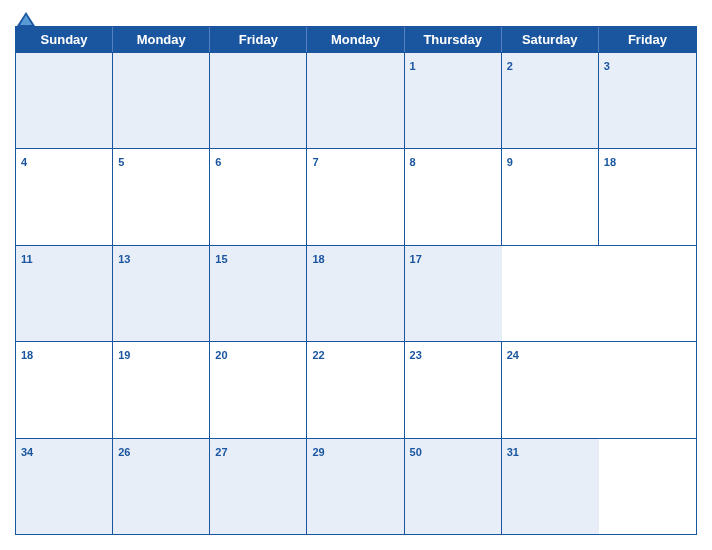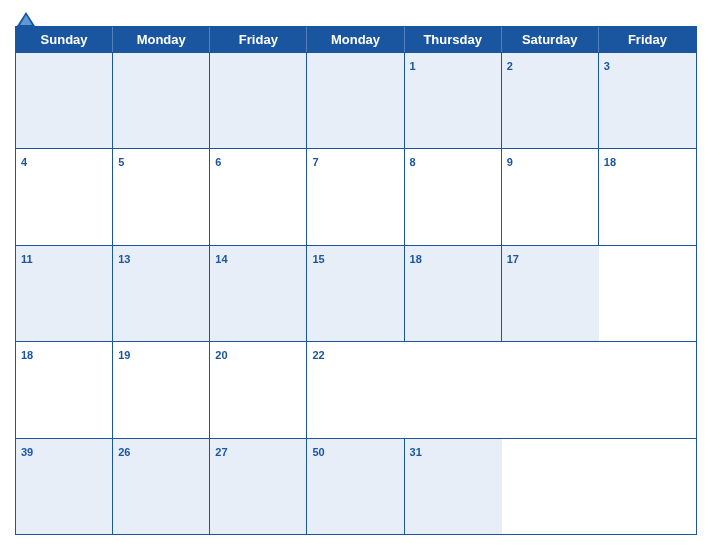--- a/index.html
+++ b/index.html
@@ -170,33 +170,35 @@
           <div class="day-cell"><span class="day-number">5</span></div>
           <div class="day-cell"><span class="day-number">6</span></div>
           <div class="day-cell"><span class="day-number">7</span></div>
           <div class="day-cell"><span class="day-number">8</span></div>
           <div class="day-cell"><span class="day-number">9</span></div>
           <div class="day-cell"><span class="day-number">18</span></div>
         </div>
         <div class="week-row">
           <div class="day-cell"><span class="day-number">11</span></div>
           <div class="day-cell"><span class="day-number">13</span></div>
-          <div class="day-cell"><span class="day-number">14</span></div>
           <div class="day-cell"><span class="day-number">15</span></div>
           <div class="day-cell"><span class="day-number">18</span></div>
           <div class="day-cell"><span class="day-number">17</span></div>
         </div>
         <div class="week-row">
           <div class="day-cell"><span class="day-number">18</span></div>
           <div class="day-cell"><span class="day-number">19</span></div>
           <div class="day-cell"><span class="day-number">20</span></div>
           <div class="day-cell"><span class="day-number">22</span></div>
-        </div>
-        <div class="week-row">
-          <div class="day-cell"><span class="day-number">39</span></div>
+          <div class="day-cell"><span class="day-number">23</span></div>
+          <div class="day-cell"><span class="day-number">24</span></div>
+        </div>
+        <div class="week-row">
+          <div class="day-cell"><span class="day-number">34</span></div>
           <div class="day-cell"><span class="day-number">26</span></div>
           <div class="day-cell"><span class="day-number">27</span></div>
+          <div class="day-cell"><span class="day-number">29</span></div>
           <div class="day-cell"><span class="day-number">50</span></div>
           <div class="day-cell"><span class="day-number">31</span></div>
         </div>
       </div>
   </div>
 </div>
 
 </body></html>

